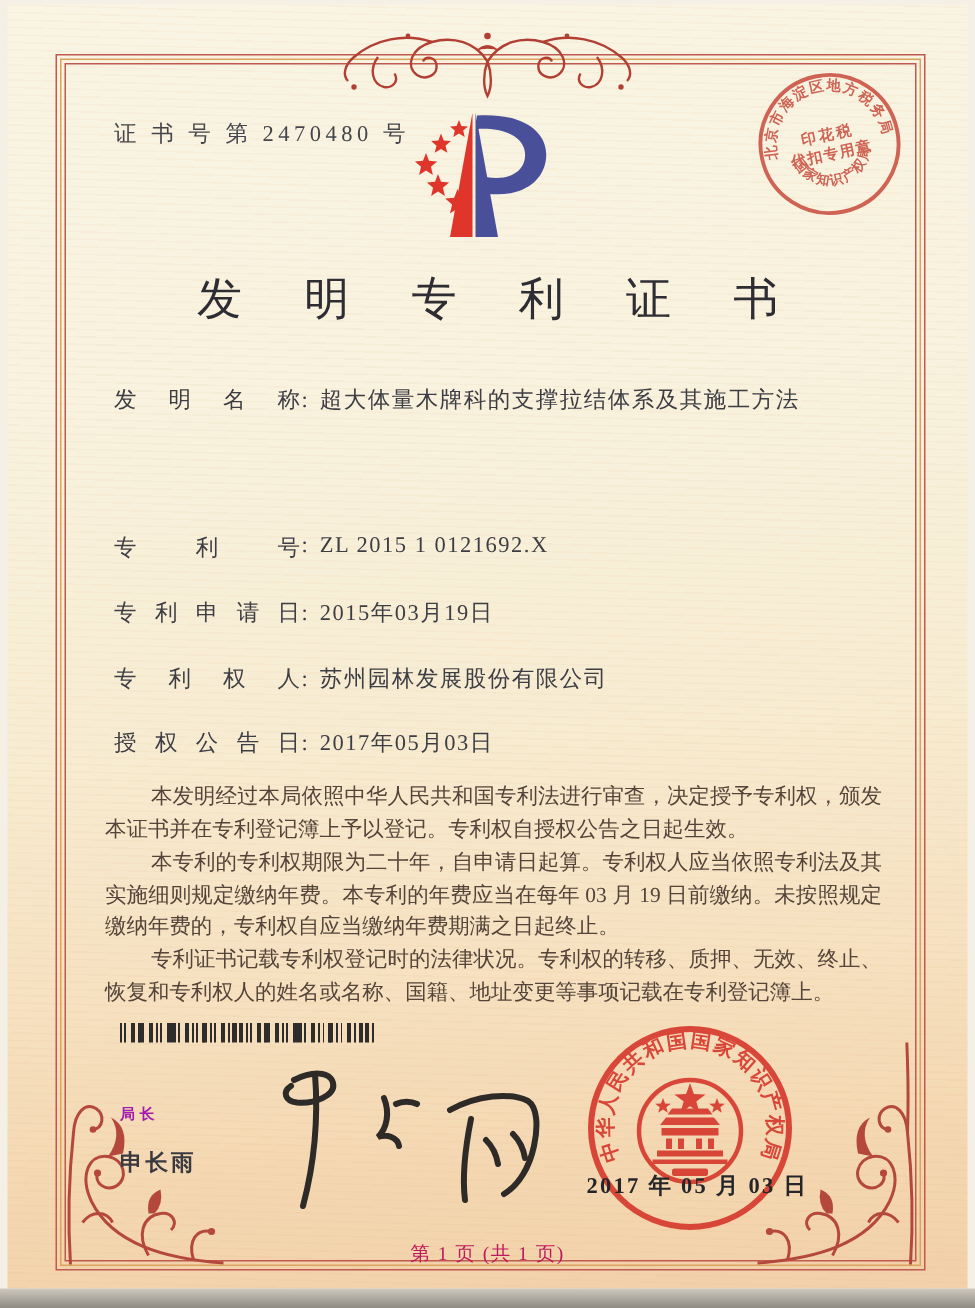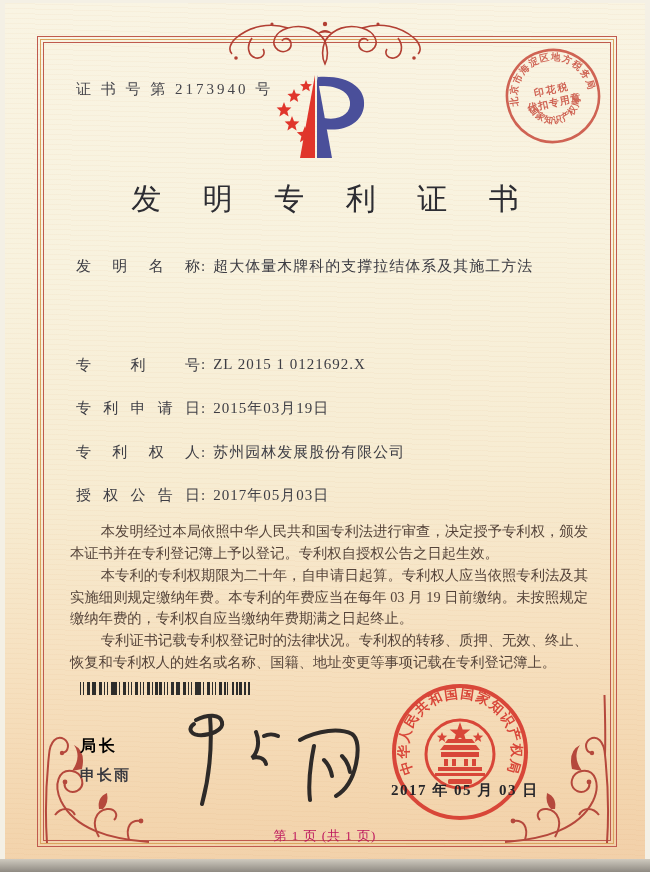--- a/index.html
+++ b/index.html
@@ -23,21 +23,21 @@
   .fcolon{display:inline-block;margin:0 8px 0 1px;}
   .fval{letter-spacing:1px;}
   .f0{top:257px;} .f1{top:314px;} .f2{top:356px;} .f3{top:399px;} .f4{top:443px;} .f5{top:486px;}
   .body-text{left:70px;right:62px;top:521px;font-size:14.3px;line-height:1.53;
     color:#55443a;text-align:justify;}
   .body-text p{margin:0;text-indent:2.15em;}
   .barcode{left:80px;top:682px;width:170px;height:13px;
     background:
       repeating-linear-gradient(90deg,#2e2d2b 0 1.5px,transparent 1.5px 3px,#2e2d2b 3px 4px,transparent 4px 7.5px,#2e2d2b 7.5px 10px,transparent 10px 12px),
       repeating-linear-gradient(90deg,transparent 0 13px,#2e2d2b 13px 15px,transparent 15px 21px);}
-  .director-label{left:80px;top:736px;font-size:16px;letter-spacing:3px;color:#000000;
+  .director-label{left:80px;top:736px;font-size:10px;letter-spacing:3px;color:#a21caf;
     font-family:"Liberation Sans","DejaVu Sans",sans-serif;font-weight:600;}
   .director-name{left:80px;top:766px;font-size:15px;letter-spacing:2px;color:#3a3a40;
     font-family:"Liberation Sans","DejaVu Sans",sans-serif;font-weight:600;}
   .signature{left:168px;top:702px;width:210px;height:110px;}
   .seal{left:388px;top:680px;width:144px;height:144px;opacity:.9;}
   .seal-date{left:391px;top:781px;width:160px;font-size:15px;font-weight:600;color:#26262a;
     letter-spacing:1.5px;z-index:6;}
   .footer{left:0;right:0;top:827px;text-align:center;font-size:13px;color:#be185d;letter-spacing:1px;}
   .tax-stamp{left:503px;top:46px;width:100px;height:100px;transform:rotate(-12deg);opacity:.85;}
   .logo{left:260px;top:68px;width:130px;height:100px;}
@@ -99,21 +99,21 @@
     </g>
     <g fill="#b5483c">
       <path d="M33,76 q10,-14 2,-26 q12,6 8,24z"></path>
       <path d="M60,114 q-2,-12 8,-16 q2,10 -4,16z"></path>
       <circle cx="26" cy="87" r="2.4"></circle>
         <circle cx="102" cy="126" r="2.4"></circle>
         <circle cx="23" cy="58" r="2.2"></circle>
     </g>
   </svg>
 
-  <div class="abs cert-no">证 书 号 第 2173940 号</div>
+  <div class="abs cert-no">证 书 号 第 2470480 号</div>
 
   <svg class="abs logo" viewBox="0 0 130 100">
     <g fill="#e0352b">
       <polygon points="55,7 40,90 55,90"></polygon>
       <polygon points="46,12 47.6,16 52,16.3 48.8,19 49.8,23.3 46,21 42.2,23.3 43.2,19 40,16.3 44.4,16"></polygon>
       <polygon points="34,21 35.8,25.6 40.6,26 37,29.1 38.2,33.9 34,31.3 29.8,33.9 31,29.1 27.4,26 32.2,25.6"></polygon>
       <polygon points="24,34 26,39.2 31.4,39.6 27.3,43.2 28.6,48.6 24,45.6 19.4,48.6 20.7,43.2 16.6,39.6 22,39.2"></polygon>
       <polygon points="32,48 34,53.2 39.4,53.6 35.3,57.2 36.6,62.6 32,59.6 27.4,62.6 28.7,57.2 24.6,53.6 30,53.2"></polygon>
       <polygon points="45,58 47.2,63.8 53.2,64.3 48.6,68.3 50,74.3 45,71 40,74.3 41.4,68.3 36.8,64.3 42.8,63.8"></polygon>
     </g>

